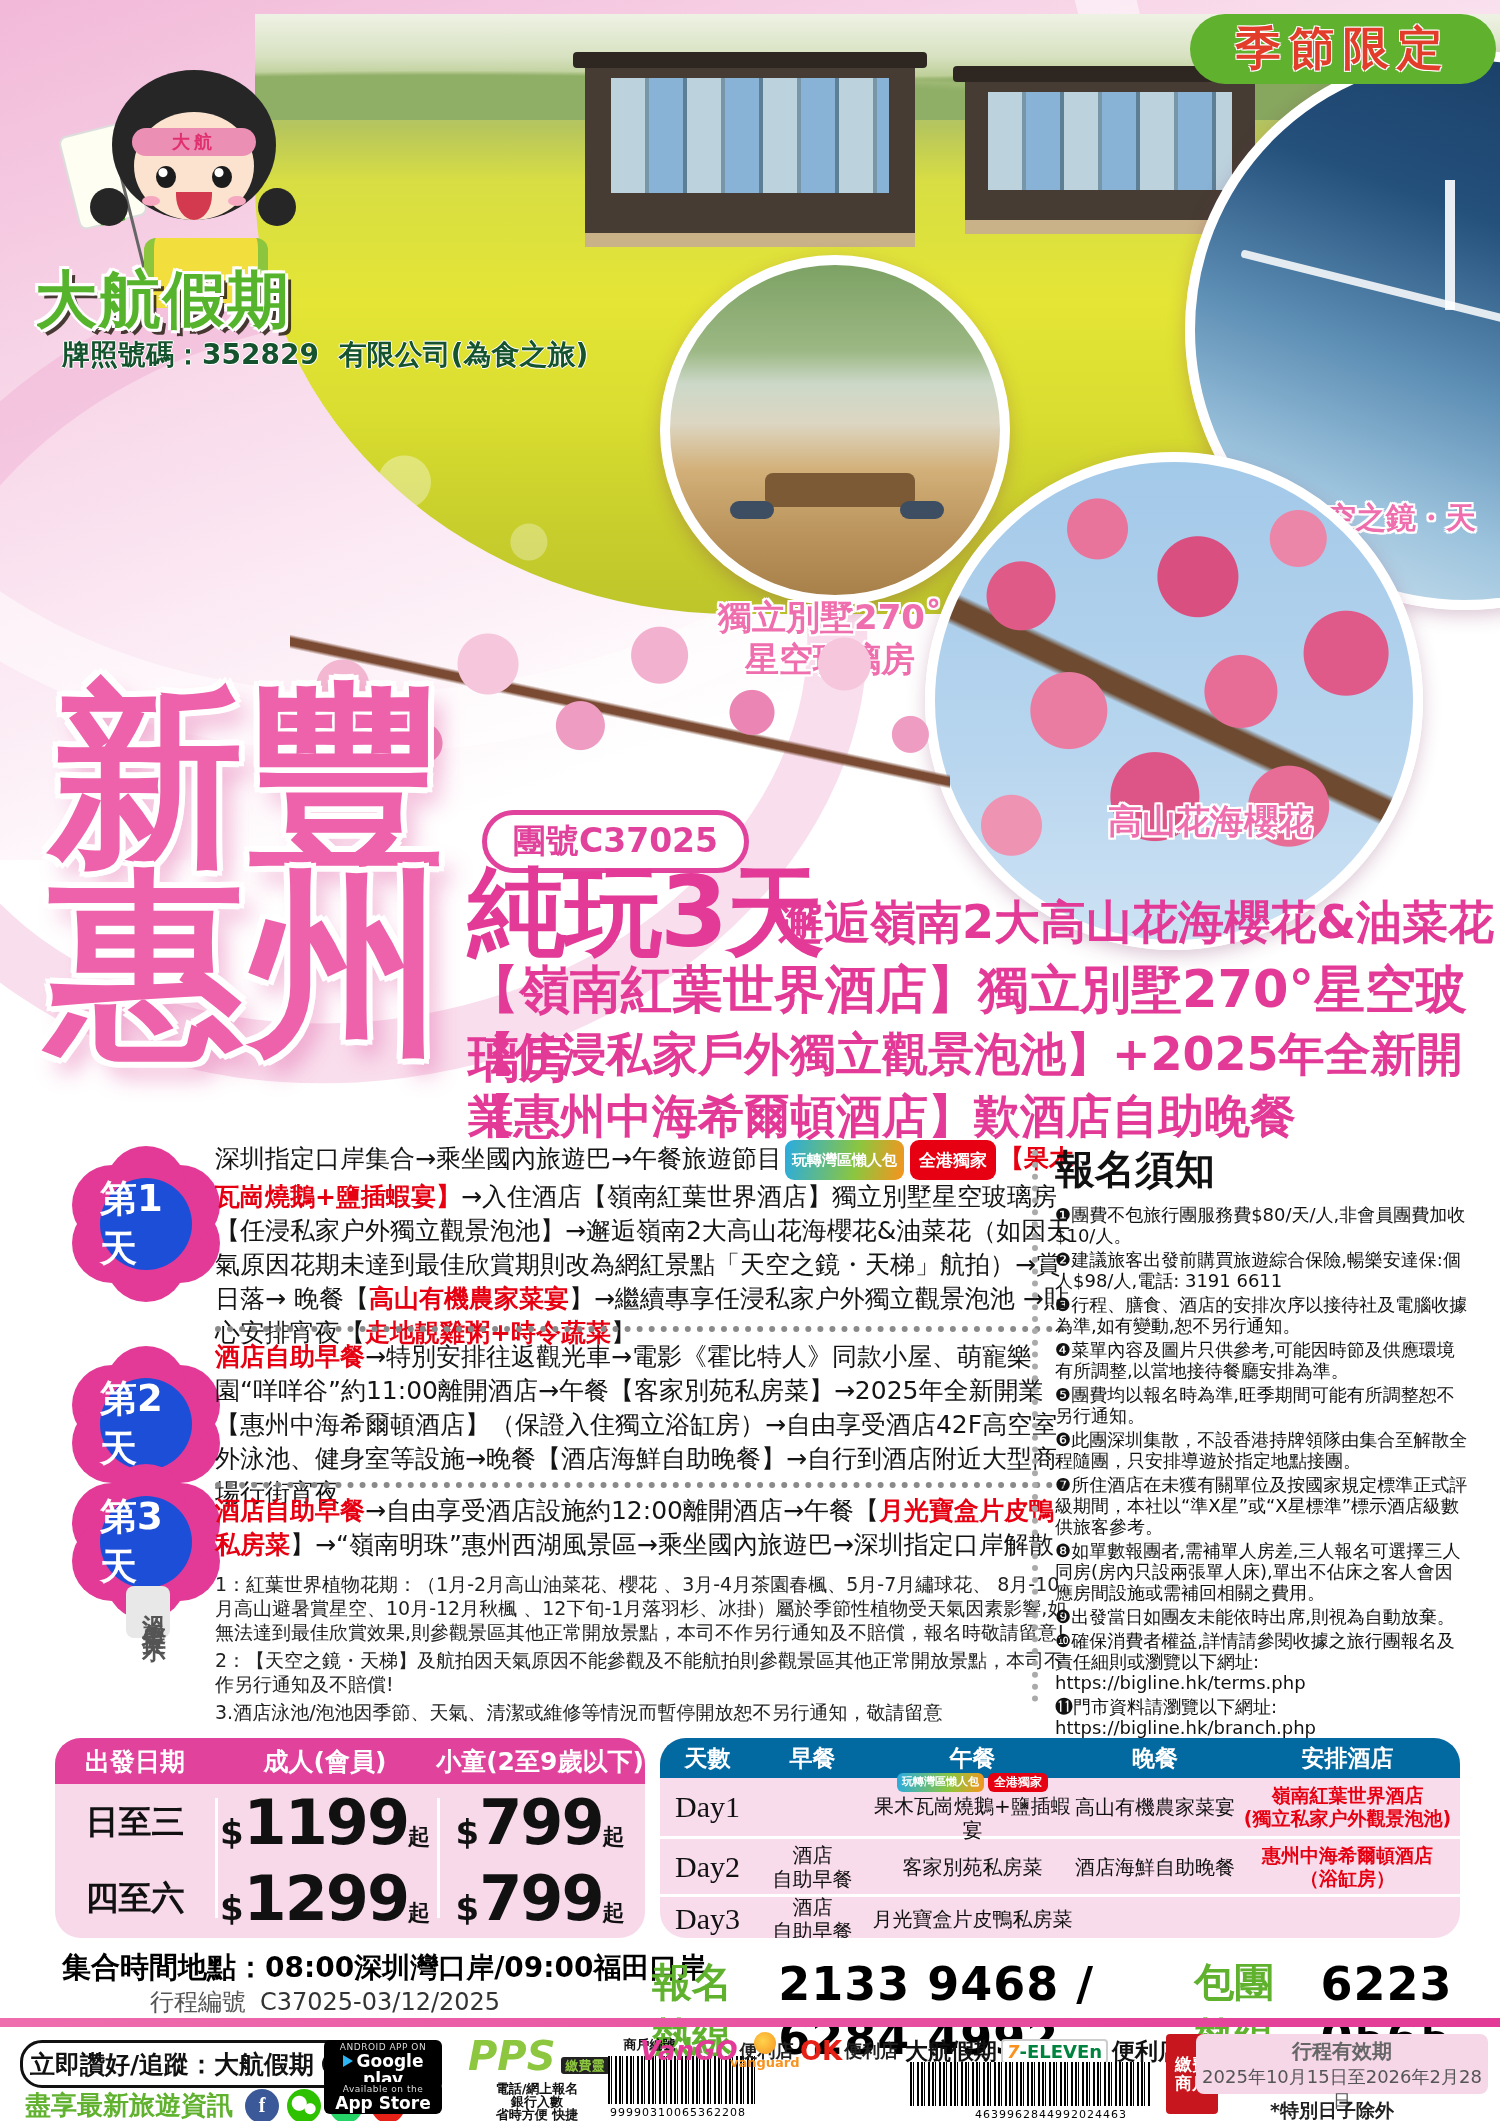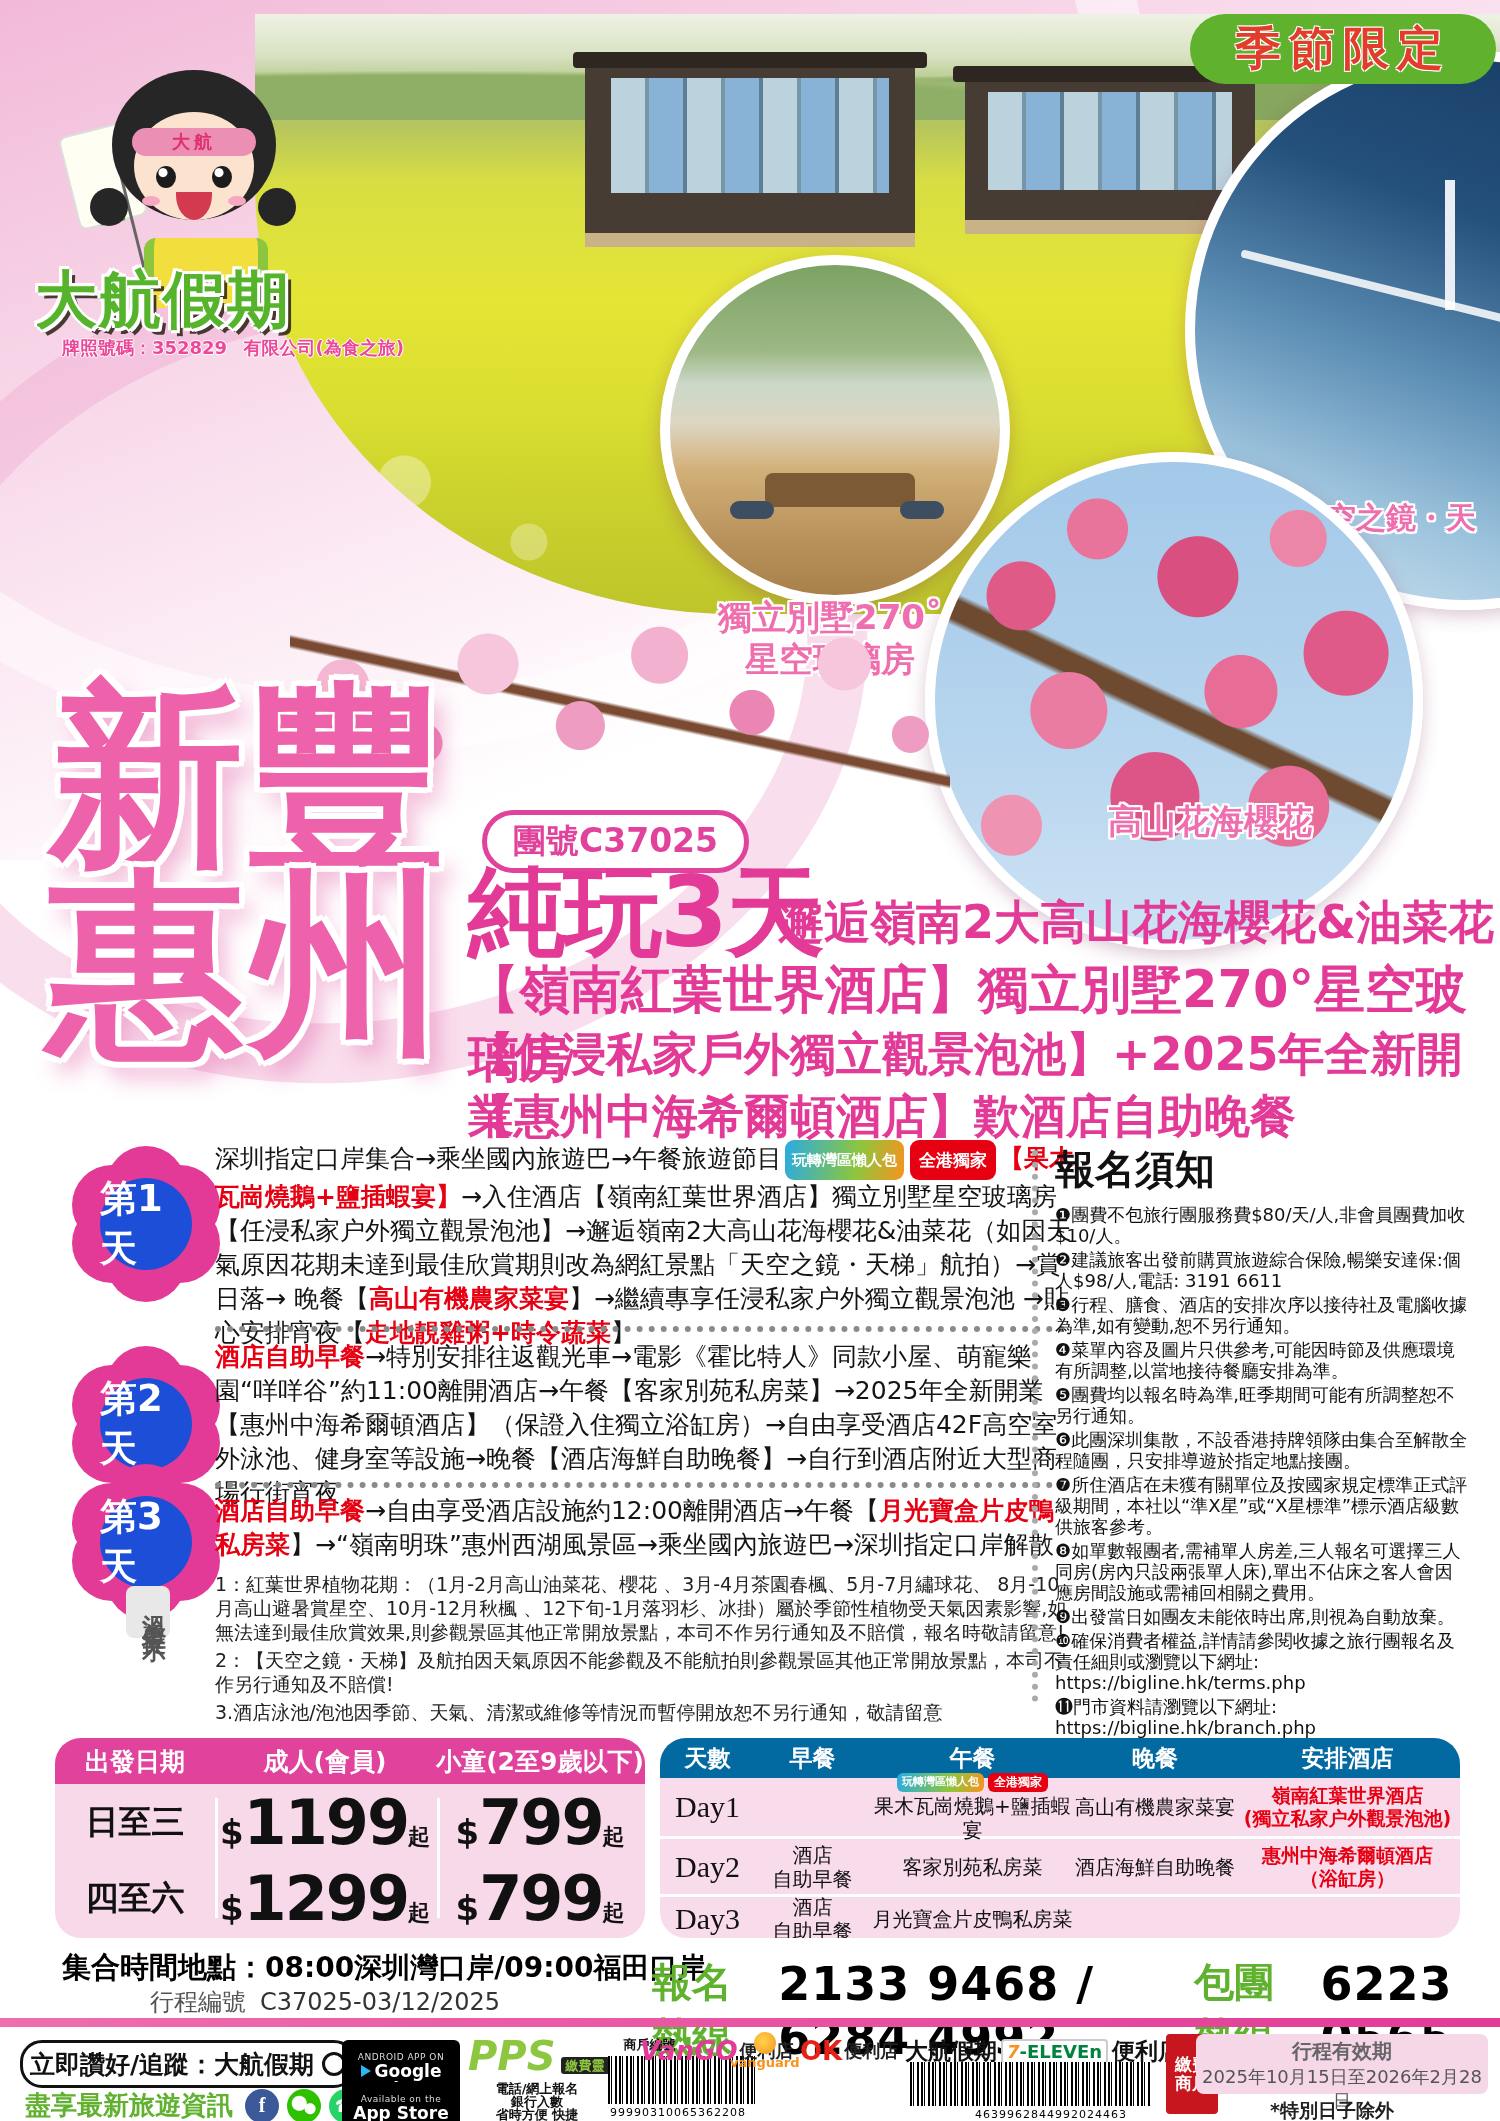--- a/index.html
+++ b/index.html
@@ -74,21 +74,21 @@
   .seasonal{left:1190px;top:14px;width:306px;height:70px;background:#5fb12e;border-radius:36px;
     display:flex;align-items:center;justify-content:center;font-size:46px;font-weight:900;color:#e23c2b;letter-spacing:8px;
     text-shadow:1px 1px 0 #fff,-1px -1px 0 #fff,1px -1px 0 #fff,-1px 1px 0 #fff;}
 
   
   .mascot{left:60px;top:40px;width:230px;height:300px;}
   .m{position:absolute;}
   .logo-text{left:35px;top:258px;font-size:62px;font-weight:900;color:#56b32c;letter-spacing:2px;
     text-shadow:3px 0 0 #fff,-3px 0 0 #fff,0 3px 0 #fff,0 -3px 0 #fff,3px 3px 0 #fff,-3px -3px 0 #fff,
                 6px 6px 0 rgba(40,30,20,.85);}
-  .license{left:62px;top:336px;font-size:18px;font-weight:800;color:#ec4899;
+  .license{left:62px;top:336px;font-size:28px;font-weight:800;color:#14532d;
     text-shadow:1px 0 0 #fff,-1px 0 0 #fff,0 1px 0 #fff,0 -1px 0 #fff;}
 
   
   .big-title{left:48px;top:682px;line-height:.96;font-weight:900;color:#ee61ab;font-size:196px;letter-spacing:4px;
     text-shadow:6px 0 0 #fff,-6px 0 0 #fff,0 6px 0 #fff,0 -6px 0 #fff,5px 5px 0 #fff,-5px -5px 0 #fff,5px -5px 0 #fff,-5px 5px 0 #fff,
                 12px 16px 22px rgba(219,57,146,.4);}
   .tour-pill{left:482px;top:810px;padding:4px 26px;background:#fff;border:5px solid #e0429c;border-radius:34px;
     color:#e0429c;font-size:33px;font-weight:900;}
   .duration{left:468px;top:848px;font-size:98px;font-weight:900;color:#e23a96;letter-spacing:-2px;}
   .hl{font-weight:900;color:#e23a96;}
@@ -158,21 +158,21 @@
     display:flex;align-items:center;justify-content:center;gap:8px;font-size:25px;font-weight:700;background:#fff;}
   .search-icon{width:18px;height:18px;border:3px solid #111;border-radius:50%;position:relative;display:inline-block;}
   .search-icon:after{content:"";position:absolute;left:16px;top:16px;width:9px;height:3px;background:#111;transform:rotate(45deg);}
   .social-row{left:25px;top:2088px;display:flex;align-items:center;gap:8px;}
   .social-cap{font-size:26px;font-weight:900;color:#5fb12e;margin-right:4px;}
   .sic{width:34px;height:34px;border-radius:50%;color:#fff;display:flex;align-items:center;justify-content:center;font-weight:900;font-size:20px;}
   .fb{background:#3b5998;font-family:"Liberation Serif",serif;}
   .wc{background:#2dc100;background-image:radial-gradient(circle at 36% 42%,#fff 0 7px,transparent 8px),radial-gradient(circle at 68% 58%,#fff 0 5px,transparent 6px);}
   .wa{background:#25d366;font-size:18px;}
   .yt{background:#e62117;font-size:16px;}
-  .store-badge{left:342px;width:118px;background:#000;border-radius:6px;color:#fff;text-align:center;padding:12px 0;}
+  .store-badge{left:324px;width:118px;background:#000;border-radius:6px;color:#fff;text-align:center;padding:2px 0;}
   .store-badge .top{font-size:9px;letter-spacing:.5px;color:#ddd;}
   .store-badge .main{font-size:17px;font-weight:700;line-height:18px;}
   .gp-tri{display:inline-block;width:0;height:0;border-left:10px solid #2bb6f6;border-top:6px solid transparent;border-bottom:6px solid transparent;margin-right:4px;}
   .pps{left:468px;top:2036px;display:flex;align-items:flex-start;gap:8px;}
   .pps-logo{font-size:40px;font-weight:900;font-style:italic;color:#8dc63f;line-height:40px;}
   .pps-sub{background:#222;color:#8dc63f;font-size:13px;font-weight:800;padding:1px 5px;border-radius:3px;}
   .merch{text-align:center;}
   .merch .lbl{font-size:13px;font-weight:800;}
   .merch .code{font-size:32px;font-weight:900;font-family:"Liberation Serif",serif;line-height:30px;}
   .pps-notes{left:472px;top:2082px;width:130px;text-align:center;font-size:13px;font-weight:700;line-height:13px;}

